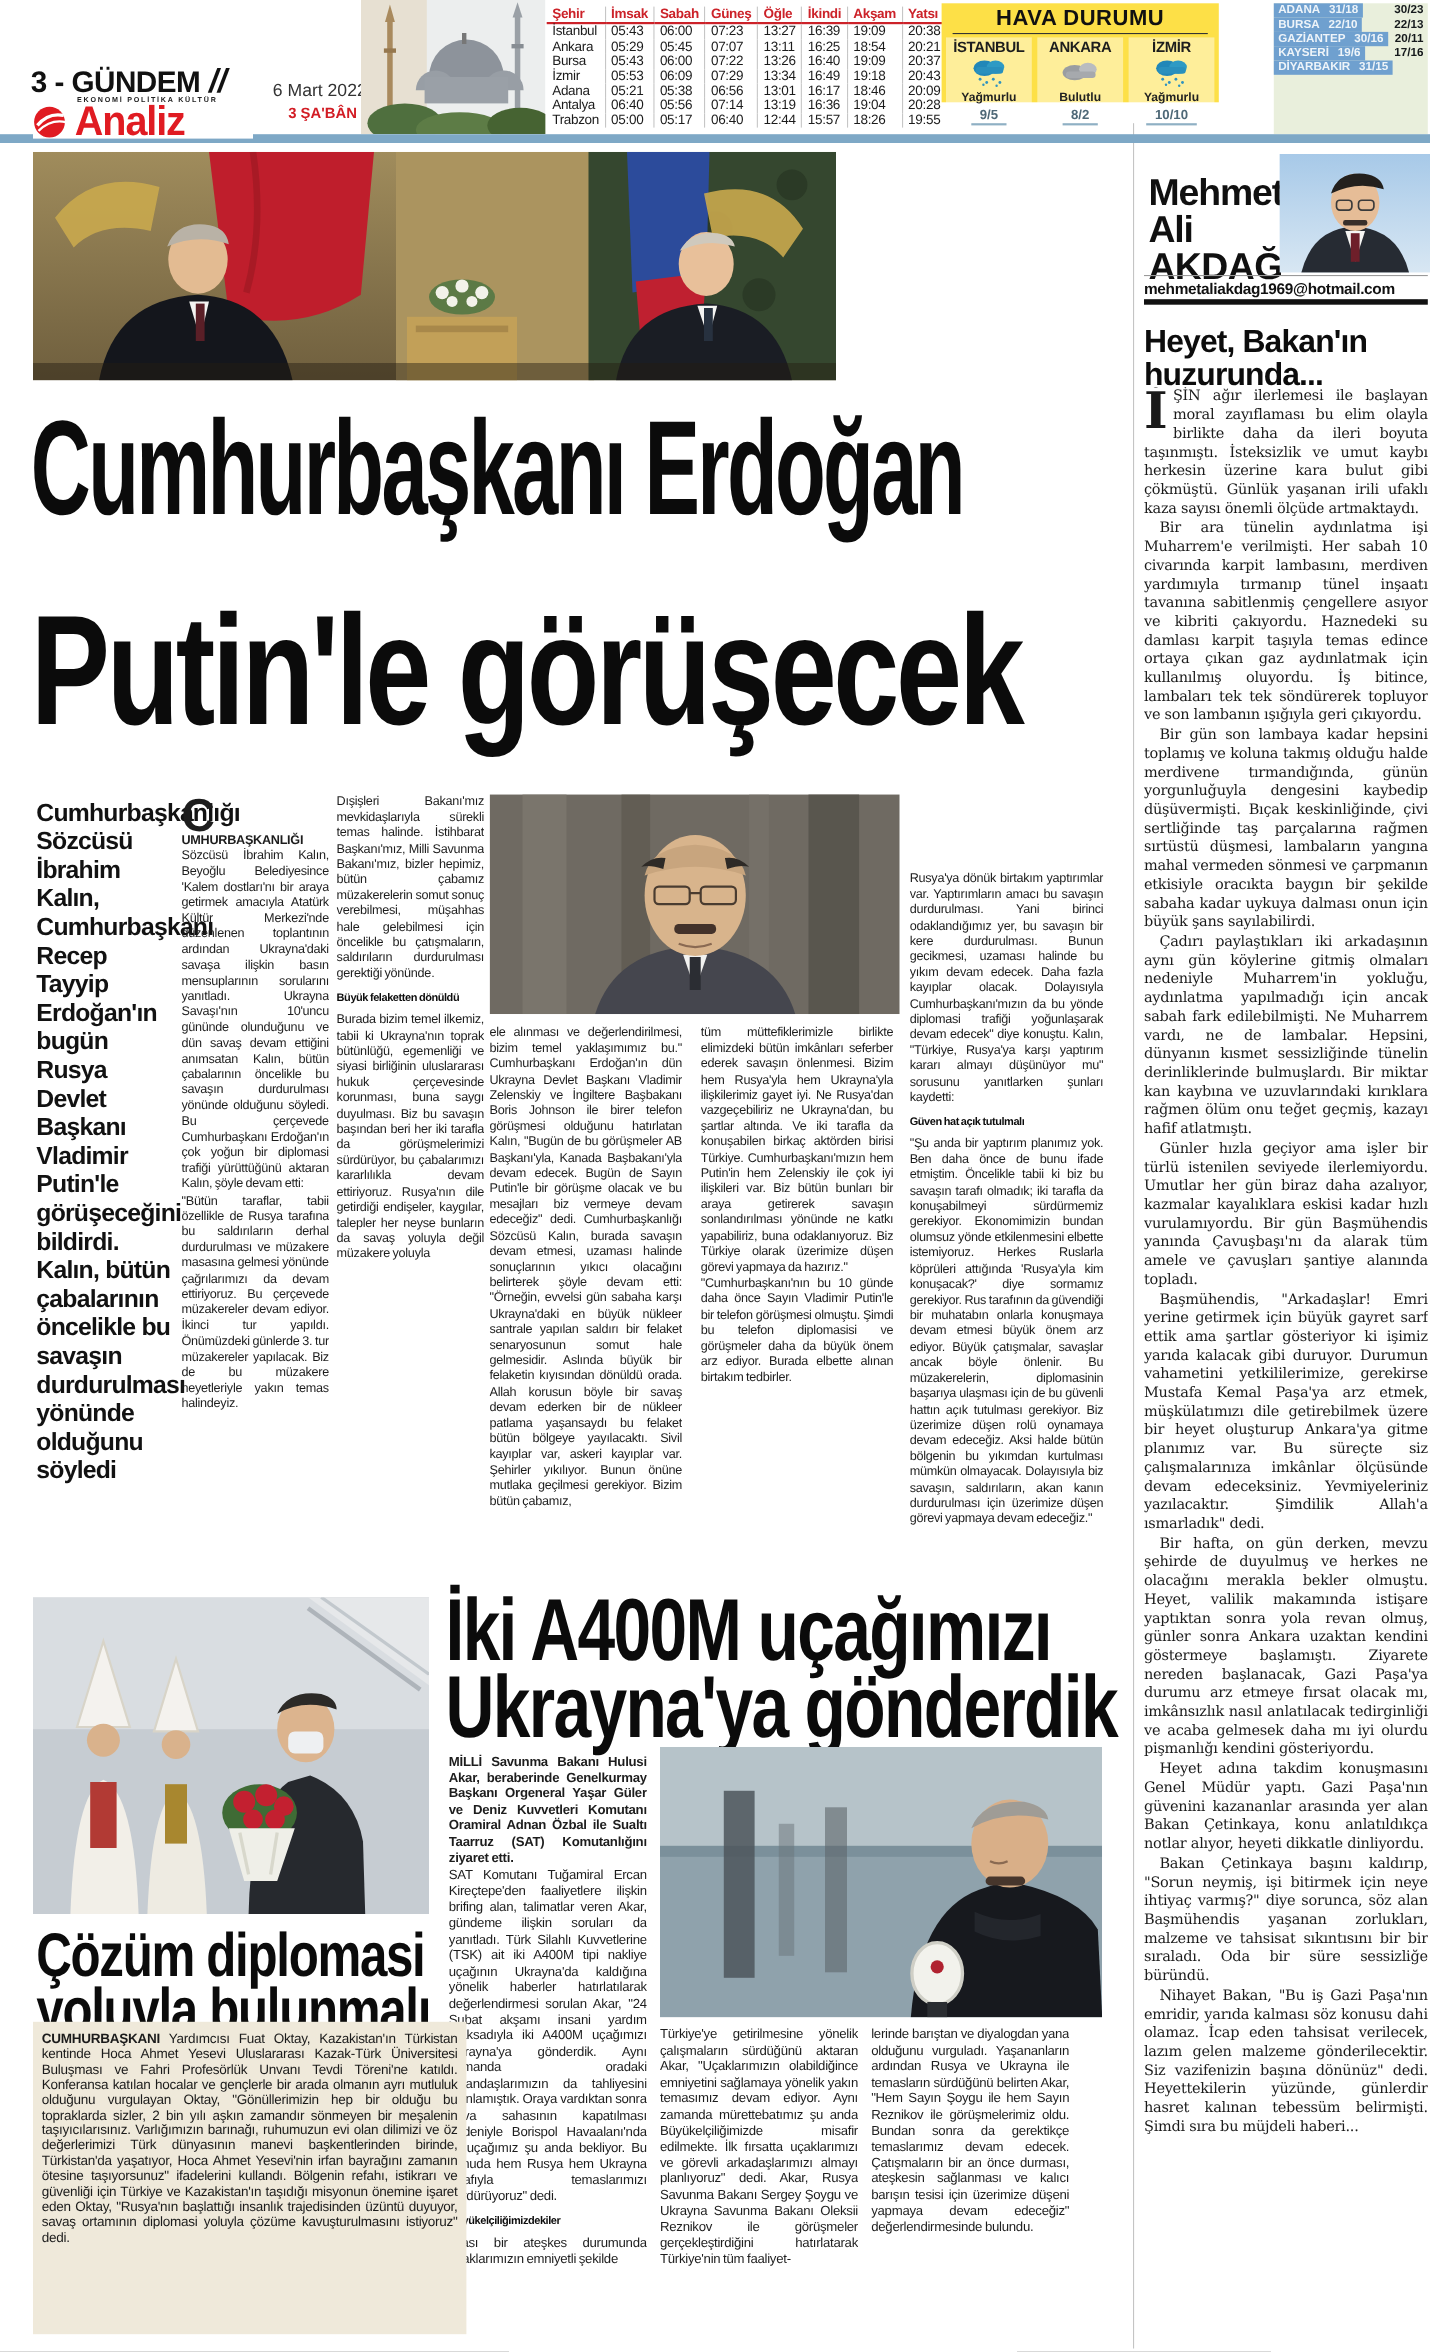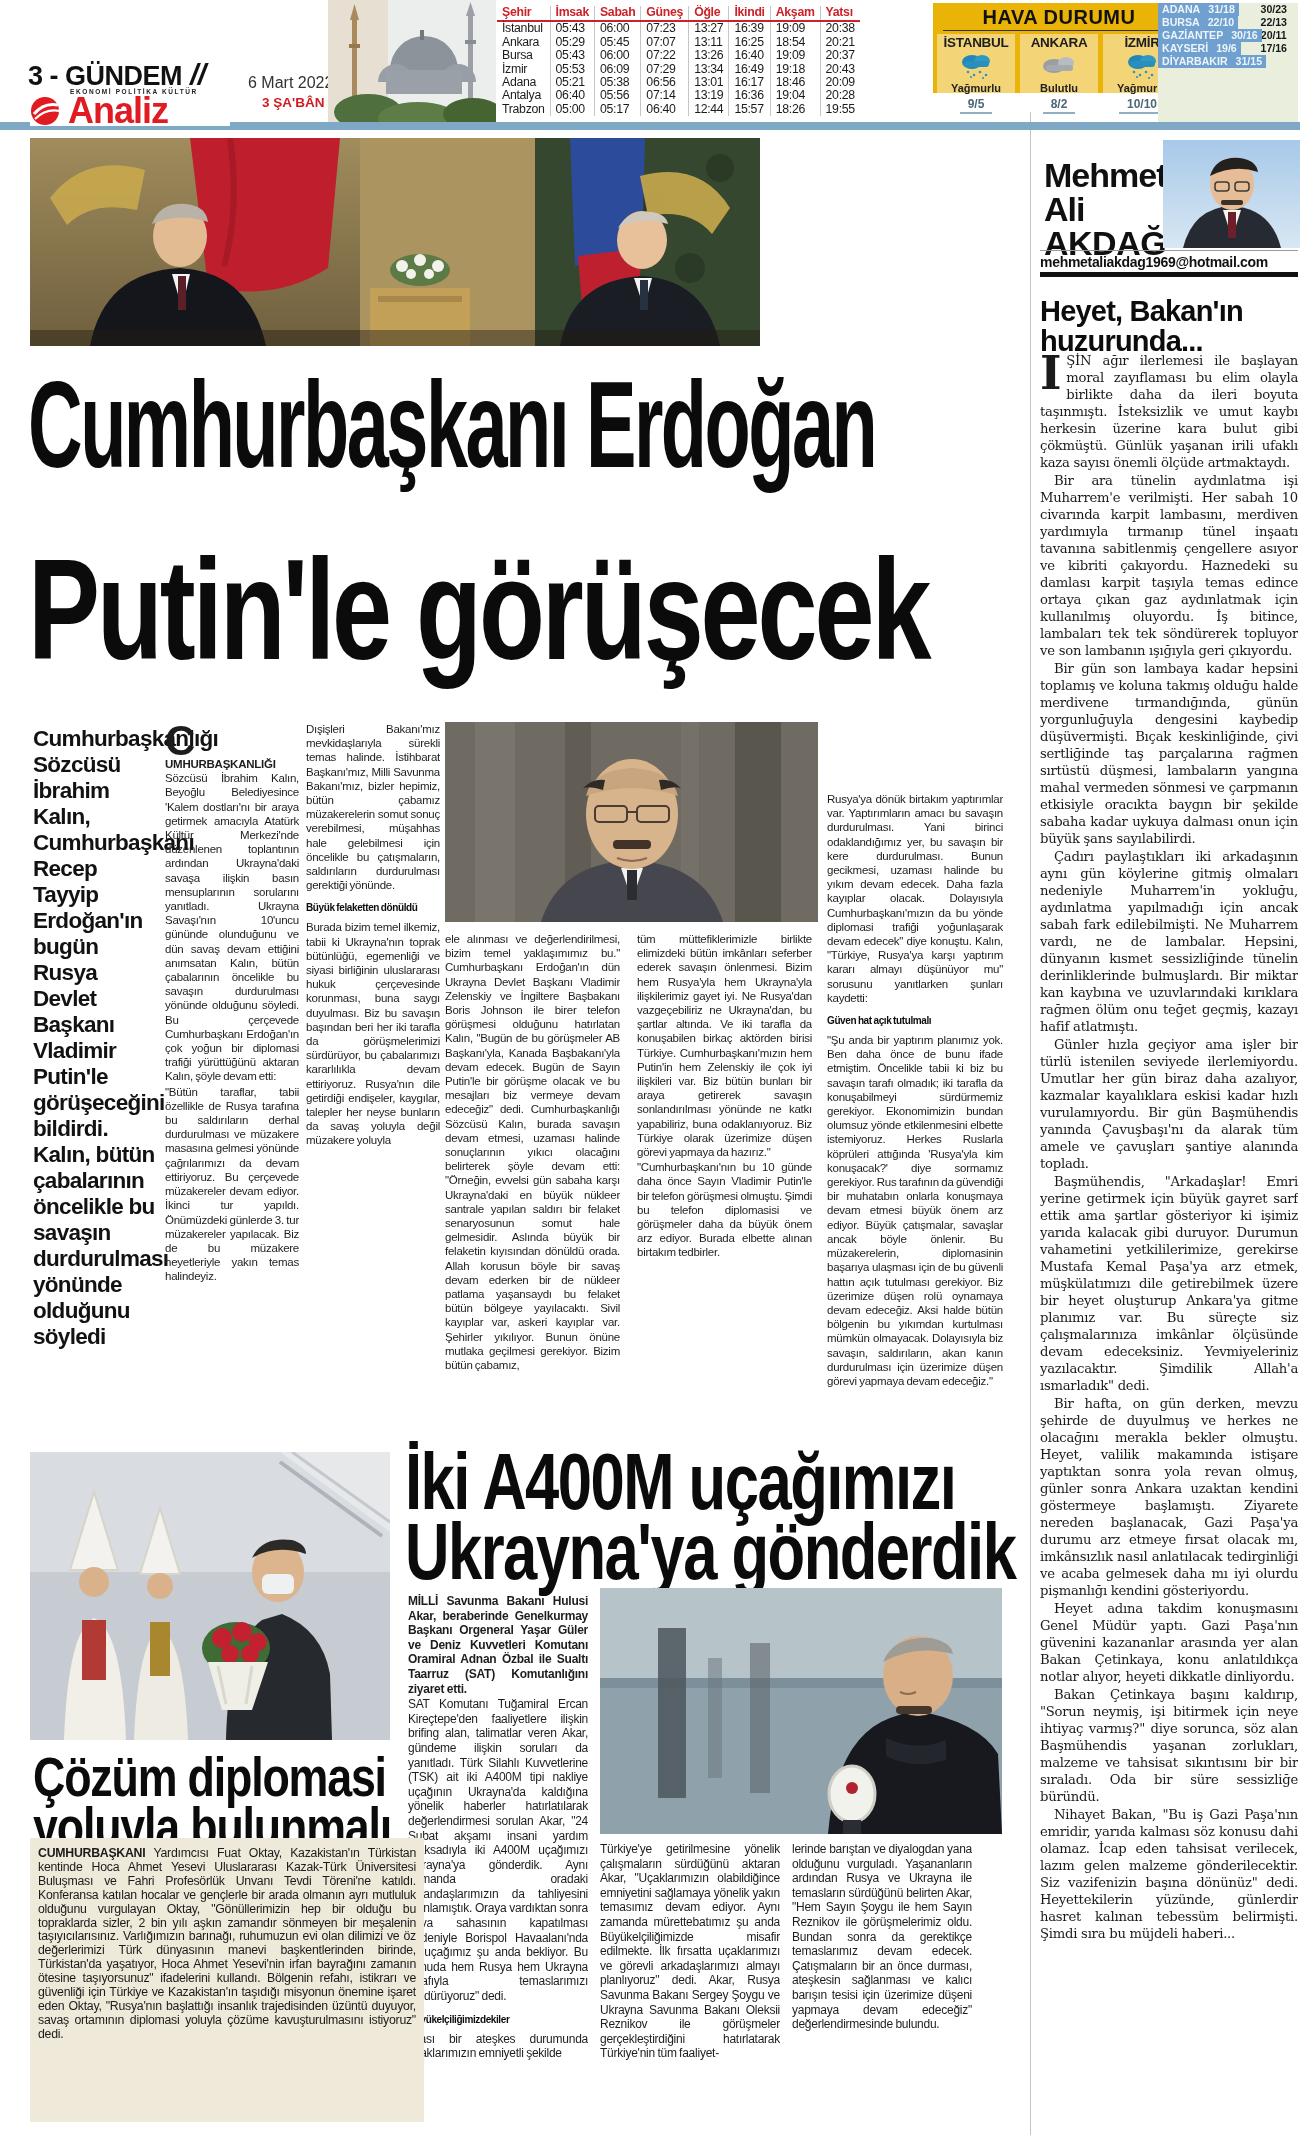--- a/index.html
+++ b/index.html
@@ -16,32 +16,32 @@
   .logo-title{font-size:36px;font-weight:700;color:#e01b22;line-height:30px;letter-spacing:-1px;transform:scaleY(1.05);transform-origin:0 100%}
   .edition-date{left:248px;top:74px;font-size:16px;color:#333;white-space:nowrap}
   .hijri-date{left:262px;top:95px;font-size:13.5px;font-weight:700;color:#d21c24;white-space:nowrap}
   .mosque{left:328px;top:0;width:168px;height:122px;overflow:hidden}
 
   .prayer{left:497px;top:6px;border-collapse:collapse;font-size:12.3px;line-height:13.4px;letter-spacing:-.3px}
   .prayer th{color:#cc2229;font-weight:700;text-align:left;border-bottom:2px solid #cc2229;padding:0 5px 1px 5px}
   .prayer td{padding:0 5px;color:#1b1b1b}
   .prayer td+td,.prayer th+th{border-left:1px solid #c6c6c6}
 
-  .weather{left:933px;top:3px;width:252px;height:90px;background:#eab308;padding:2px 4px}
+  .weather{left:856px;top:3px;width:252px;height:90px;background:#fde047;padding:2px 4px}
   .weather-title{font-size:20px;font-weight:800;text-align:center;letter-spacing:.5px;border-bottom:1.5px solid #333;padding-bottom:1px;margin:1px 6px 3px 6px;color:#111}
   .weather-cities{display:flex;gap:5px}
   .wcell{flex:1;background:rgba(255,255,255,.45);text-align:center;padding:1px 0}
   .wname{font-size:13.5px;font-weight:800;color:#1d1d1d;letter-spacing:-.3px}
   .wcond{font-size:11px;font-weight:700;color:#222;margin-top:-2px}
   .wtemp{font-size:12px;font-weight:700;color:#4e6877;display:inline-block;border-bottom:2px solid #8fb0c4;padding:1px 8px;margin-top:1px}
 
   .citytemps{left:1158px;top:3px;width:140px;height:119px;background:#e9efdc;font-size:10.6px}
   .citytemps table{border-collapse:collapse;width:100%}
   .citytemps td{font-weight:700;padding:0 4px;line-height:13.1px;color:#15191c;white-space:nowrap}
-  .citytemps td:last-child{text-align:center}
+  .citytemps td:last-child{text-align:right}
   .citytemps tr.hl{background:#6fa0cf;color:#f2f7fb}
   .citytemps tr.hl td{color:#eef4f9}
 
   .band{left:0;top:122px;width:1300px;height:8px;background:#7ea8c6;z-index:1}
 
   
   .main-photo{left:30px;top:138px;width:730px;height:208px;overflow:hidden}
   .kalin-photo{left:445px;top:722px;width:373px;height:200px;overflow:hidden}
   .akar-photo{left:600px;top:1588px;width:402px;height:246px;overflow:hidden}
   .cozum-photo{left:30px;top:1452px;width:360px;height:288px;overflow:hidden}

